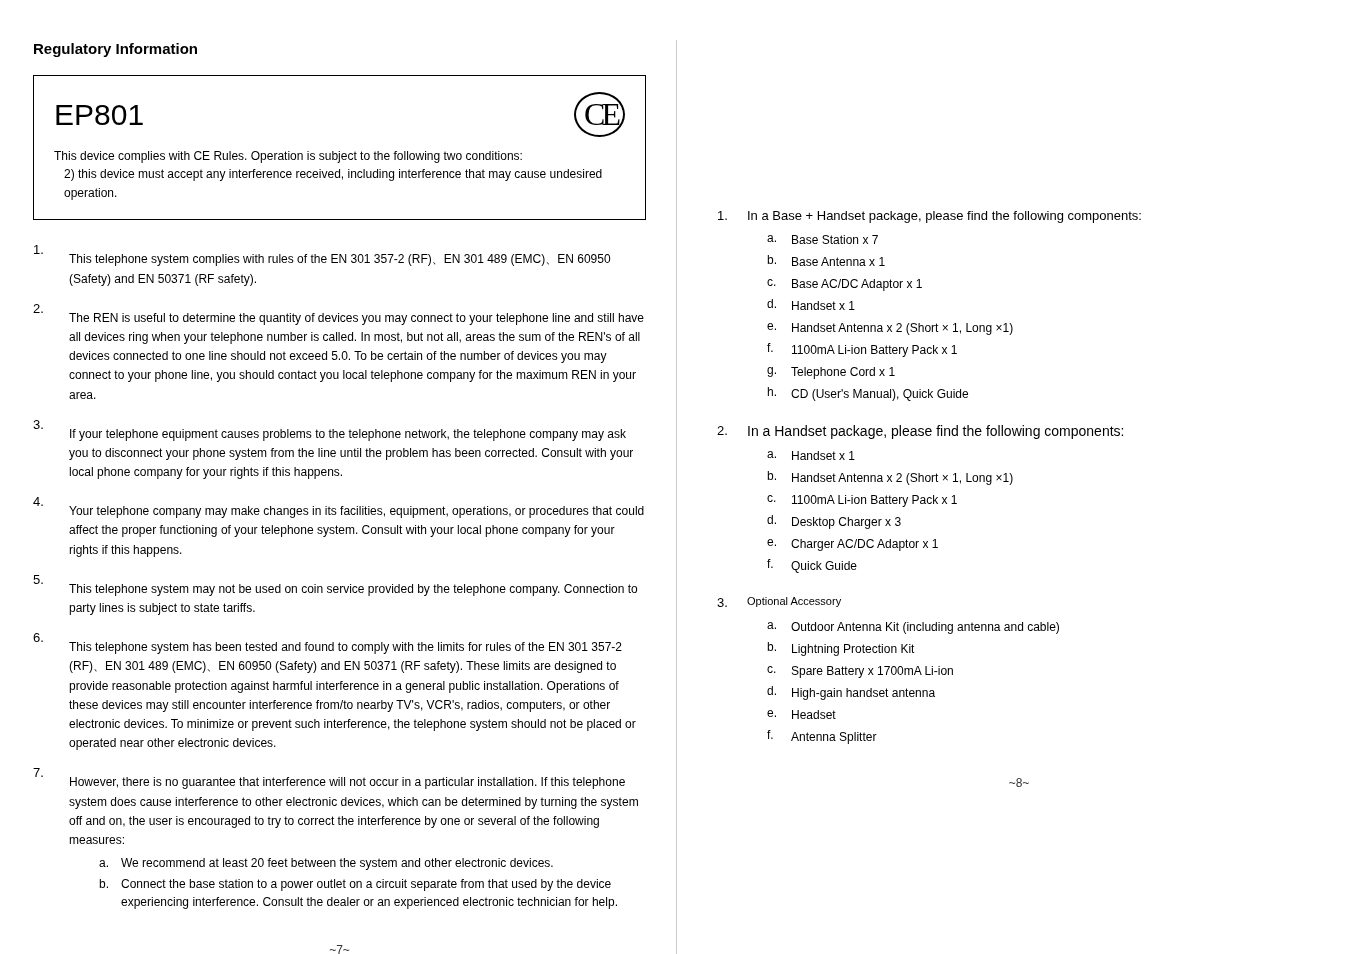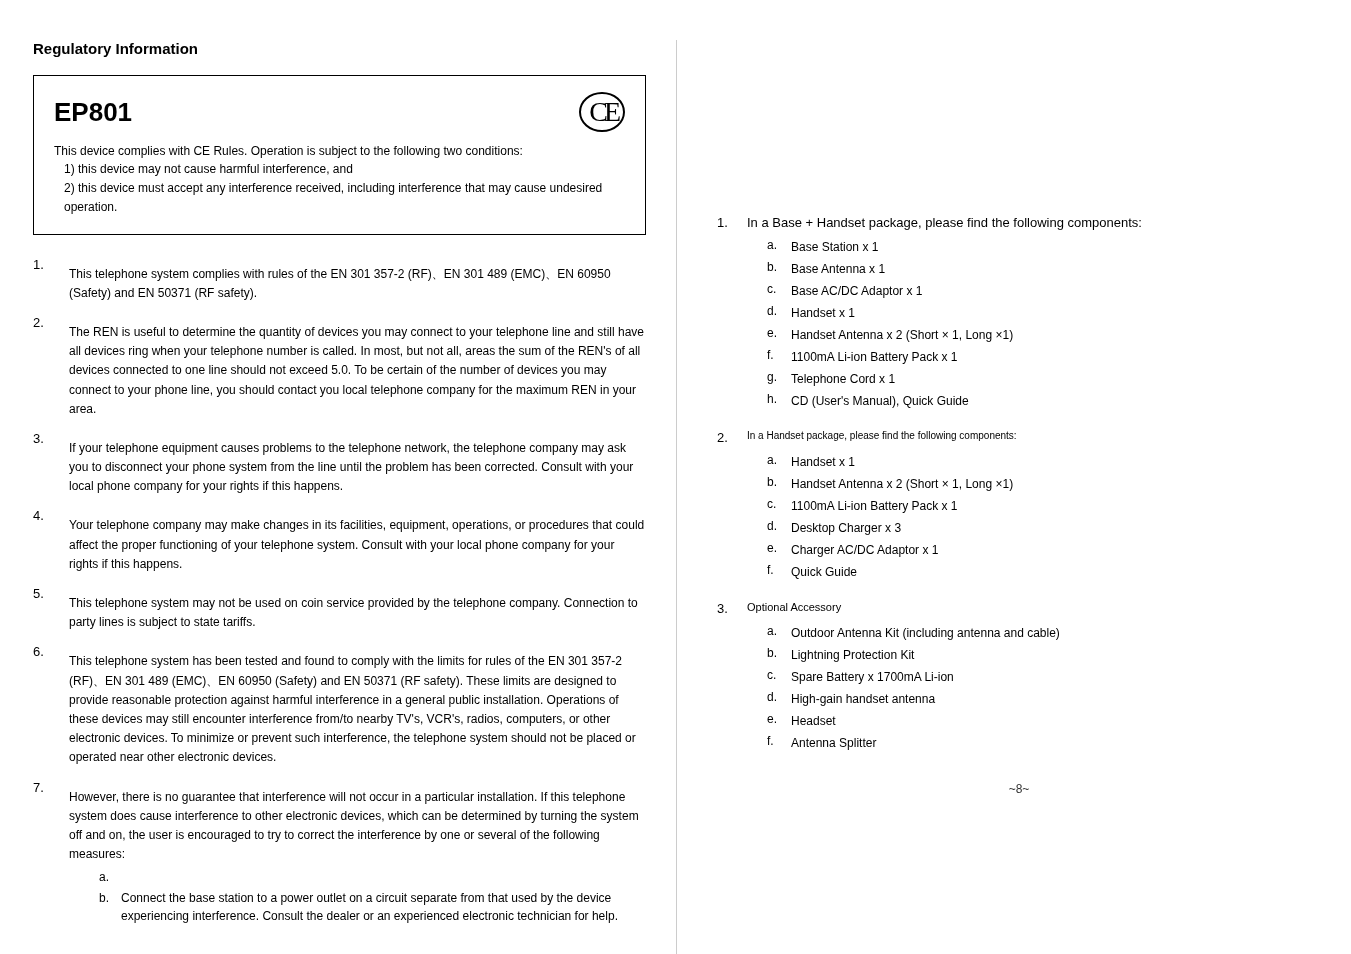--- a/index.html
+++ b/index.html
@@ -38,25 +38,25 @@
       margin-bottom: 22px;
       position: relative;
     }
     .ep801-header {
       display: flex;
       align-items: center;
       justify-content: space-between;
       margin-bottom: 10px;
     }
     .ep801-model {
-      font-weight: bold;
-      font-size: 26px;
+      font-weight: normal;
+      font-size: 30px;
     }
     .ce-mark {
-      font-size: 28px;
+      font-size: 32px;
       border: 2px solid #000;
       border-radius: 50%;
       padding: 2px 6px;
       font-family: serif;
       letter-spacing: -4px;
       padding-left: 8px;
     }
     .ep801-desc {
       font-size: 12px;
       line-height: 1.5;
@@ -142,21 +142,20 @@
   <div class="left-column">
     <div class="section-title">Regulatory Information</div>
 
     <div class="ep801-box">
       <div class="ep801-header">
         <span class="ep801-model">EP801</span>
         <span class="ce-mark">CE</span>
       </div>
       <p class="ep801-desc">This device complies with CE Rules.  Operation is subject to the following two conditions:</p>
       <ul class="ep801-list">
-        <li>1)  this device may not cause harmful interference, and</li>
         <li>2)  this device must accept any interference received, including interference that may cause undesired operation.</li>
       </ul>
     </div>
 
     <ol class="numbered-list">
 
     <li>
           <span class="num">1.</span>
           <div class="content">This telephone system complies with rules of the EN 301 357-2 (RF)、EN 301 489 (EMC)、EN 60950 (Safety) and EN 50371 (RF safety).</div>
         </li>
@@ -178,20 +177,21 @@
         </li>
         <li>
           <span class="num">6.</span>
           <div class="content">This telephone system has been tested and found to comply with the limits for rules of the EN 301 357-2 (RF)、EN 301 489 (EMC)、EN 60950 (Safety) and EN 50371 (RF safety). These limits are designed to provide reasonable protection against harmful interference in a general public installation.  Operations of these devices may still encounter interference from/to nearby TV's, VCR's, radios, computers, or other electronic devices.  To minimize or prevent such interference, the telephone system should not be placed or operated near other electronic devices.</div>
         </li>
         <li>
           <span class="num">7.</span>
           <div class="content">However, there is no guarantee that interference will not occur in a particular installation.  If this telephone system does cause interference to other electronic devices, which can be determined by turning the system off and on, the user is encouraged to try to correct the interference by one or several of the following measures:<ul class="inner-sub-list">
               <li>
                 <span class="inner-label">a.</span>
+                <span class="inner-content">We recommend at least 20 feet between the system and other electronic devices.</span>
               </li>
               <li>
                 <span class="inner-label">b.</span>
                 <span class="inner-content">Connect the base station to a power outlet on a circuit separate from that used by the device experiencing interference. Consult the dealer or an experienced electronic technician for help.</span>
               </li>
             </ul></div>
         </li>
       </ol>
 
     <div class="page-footer">
@@ -204,21 +204,21 @@
     <div class="equipment-sections">
 
     <div class="section-group">
           <p class="equip-section-num" style="display: flex; margin-bottom: 8px;">
             <span style="min-width: 30px; font-weight: normal;">1.</span>
             <span style="font-size: 13px;">In a Base + Handset package, please find the following components:</span>
           </p>
           <ul class="sub-list" style="margin-left: 50px;">
             <li style="margin-bottom: 4px;">
               <span class="sub-label" style="min-width: 24px;">a.</span>
-              <span class="sub-content">Base Station x 1</span>
+              <span class="sub-content">Base Station x 7</span>
             </li>
             <li style="margin-bottom: 4px;">
               <span class="sub-label" style="min-width: 24px;">b.</span>
               <span class="sub-content">Base Antenna x 1</span>
             </li>
             <li style="margin-bottom: 4px;">
               <span class="sub-label" style="min-width: 24px;">c.</span>
               <span class="sub-content">Base AC/DC Adaptor x 1</span>
             </li>
             <li style="margin-bottom: 4px;">
@@ -239,21 +239,21 @@
             </li>
             <li style="margin-bottom: 4px;">
               <span class="sub-label" style="min-width: 24px;">h.</span>
               <span class="sub-content">CD (User's Manual), Quick Guide</span>
             </li>
           </ul>
         </div>
         <div class="section-group">
           <p class="equip-section-num" style="display: flex; margin-bottom: 8px;">
             <span style="min-width: 30px; font-weight: normal;">2.</span>
-            <span style="font-size: 10px;">In a Handset package, please find the following components:</span>
+            <span style="font-size: 14px;">In a Handset package, please find the following components:</span>
           </p>
           <ul class="sub-list" style="margin-left: 50px;">
             <li style="margin-bottom: 4px;">
               <span class="sub-label" style="min-width: 24px;">a.</span>
               <span class="sub-content">Handset x 1</span>
             </li>
             <li style="margin-bottom: 4px;">
               <span class="sub-label" style="min-width: 24px;">b.</span>
               <span class="sub-content">Handset Antenna x 2 (Short × 1, Long ×1)</span>
             </li>

